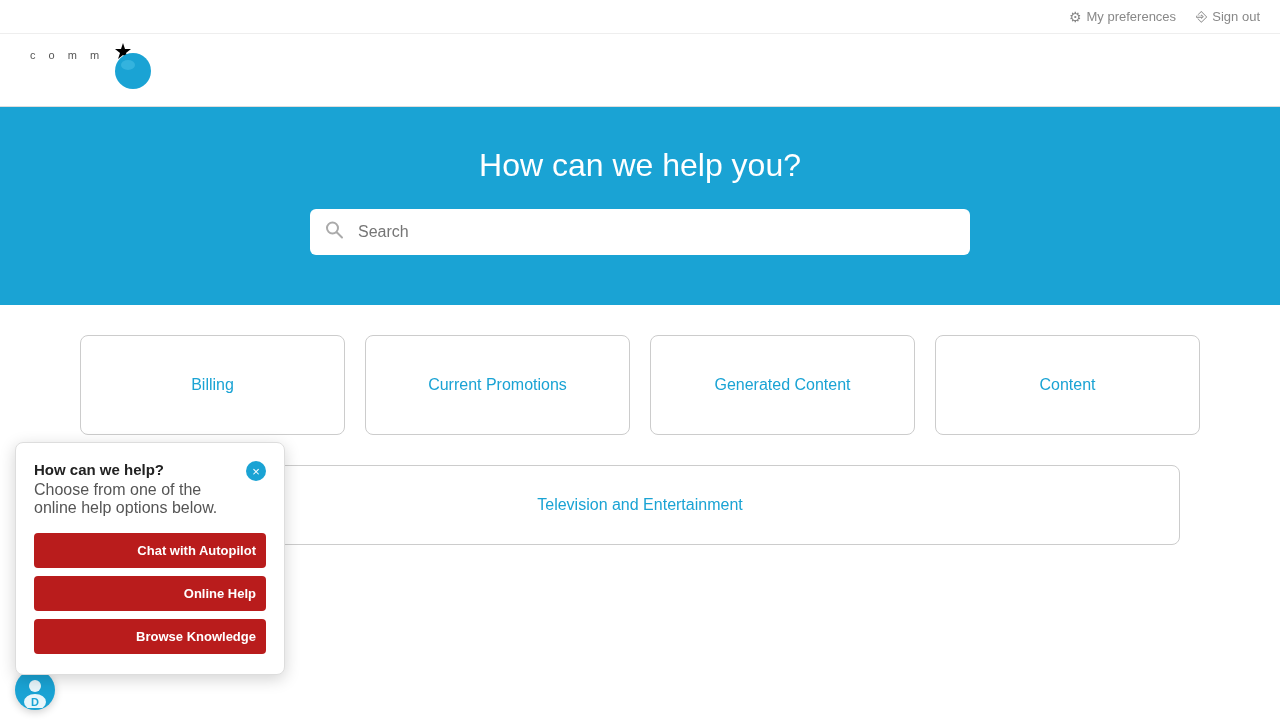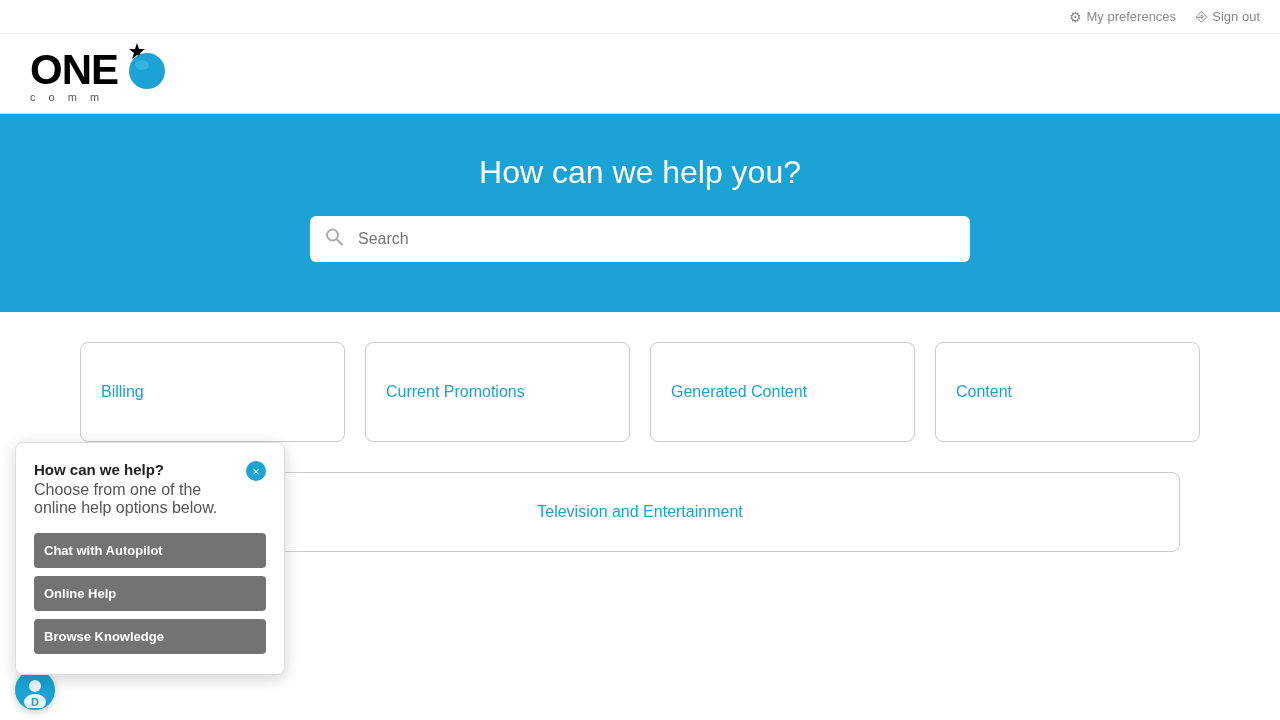--- a/index.html
+++ b/index.html
@@ -74,21 +74,21 @@
       flex-wrap: wrap;
       justify-content: center;
     }
     .category-card {
       flex: 1;
       min-width: 180px;
       max-width: 270px;
       border: 1px solid #ccc;
       border-radius: 8px;
       padding: 40px 20px;
-      text-align: left;
+      text-align: center;
       cursor: pointer;
       transition: box-shadow 0.2s;
     }
     .category-card-label {
       color: #1aa3d4;
       font-size: 16px;
     }
 
     
     .categories-row2 {
@@ -154,29 +154,29 @@
       justify-content: center;
       flex-shrink: 0;
     }
     .chat-popup-buttons {
       display: flex;
       flex-direction: column;
       gap: 8px;
       margin-top: 12px;
     }
     .chat-btn {
-      background: #737373;
+      background: #b91c1c;
       color: #fff;
       border: none;
       border-radius: 4px;
       padding: 10px;
       font-size: 13px;
       font-weight: bold;
       cursor: pointer;
-      text-align: left;
+      text-align: right;
     }
 
     
     .floating-avatar {
       position: fixed;
       bottom: 10px;
       left: 15px;
       width: 40px;
       height: 40px;
       border-radius: 50%;
@@ -237,21 +237,20 @@
   </a>
   <a class="top-bar-item" href="#">
     <span class="top-bar-icon">⎆</span>
     <span>Sign out</span>
   </a>
 </div>
 
 <div class="logo-bar">
   <div class="logo-wrapper">
     <div class="logo-left">
-      <span class="logo-one">ONE</span>
       <span class="logo-comm">c o m m</span>
     </div>
 
     <svg class="logo-planet" viewBox="0 0 55 55" xmlns="http://www.w3.org/2000/svg">
 
       <polygon points="22,2 24,8 30,8 25,12 27,18 22,14 17,18 19,12 14,8 20,8" fill="#000"></polygon>
 
       <circle cx="32" cy="30" r="18" fill="#1aa3d4"></circle>
 
       <ellipse cx="27" cy="24" rx="7" ry="5" fill="#4dc3e8" opacity="0.5"></ellipse>

